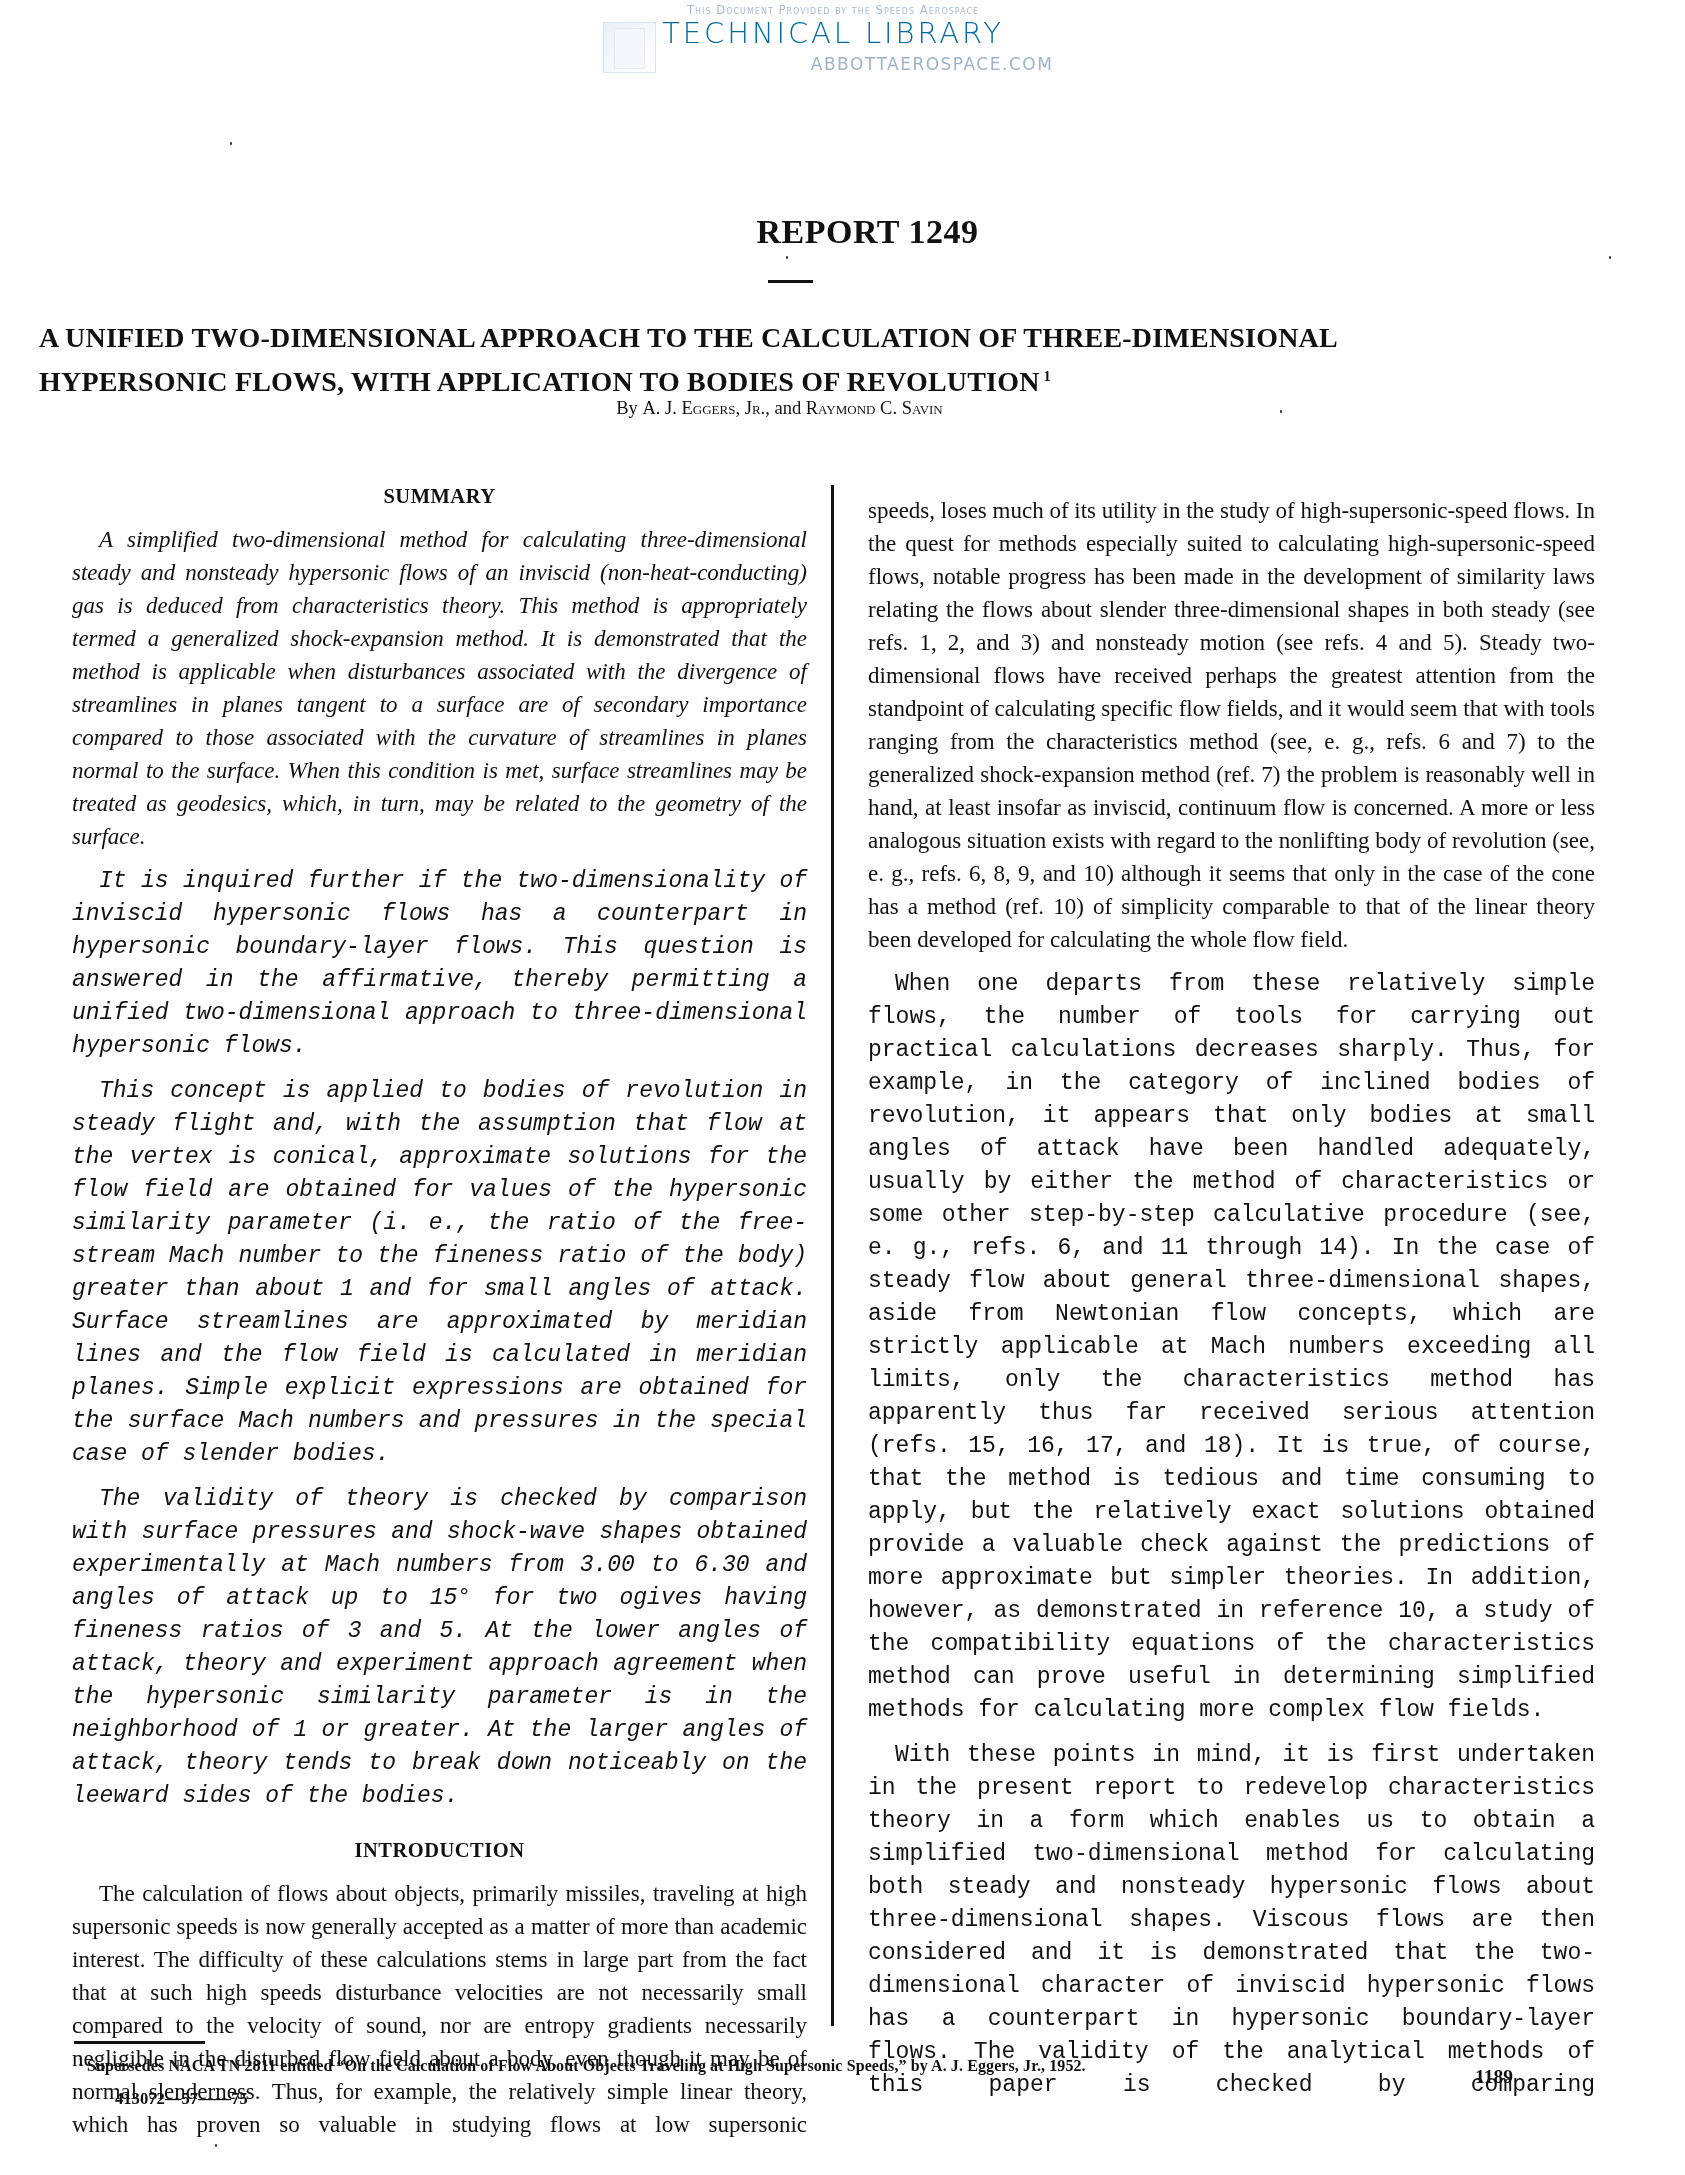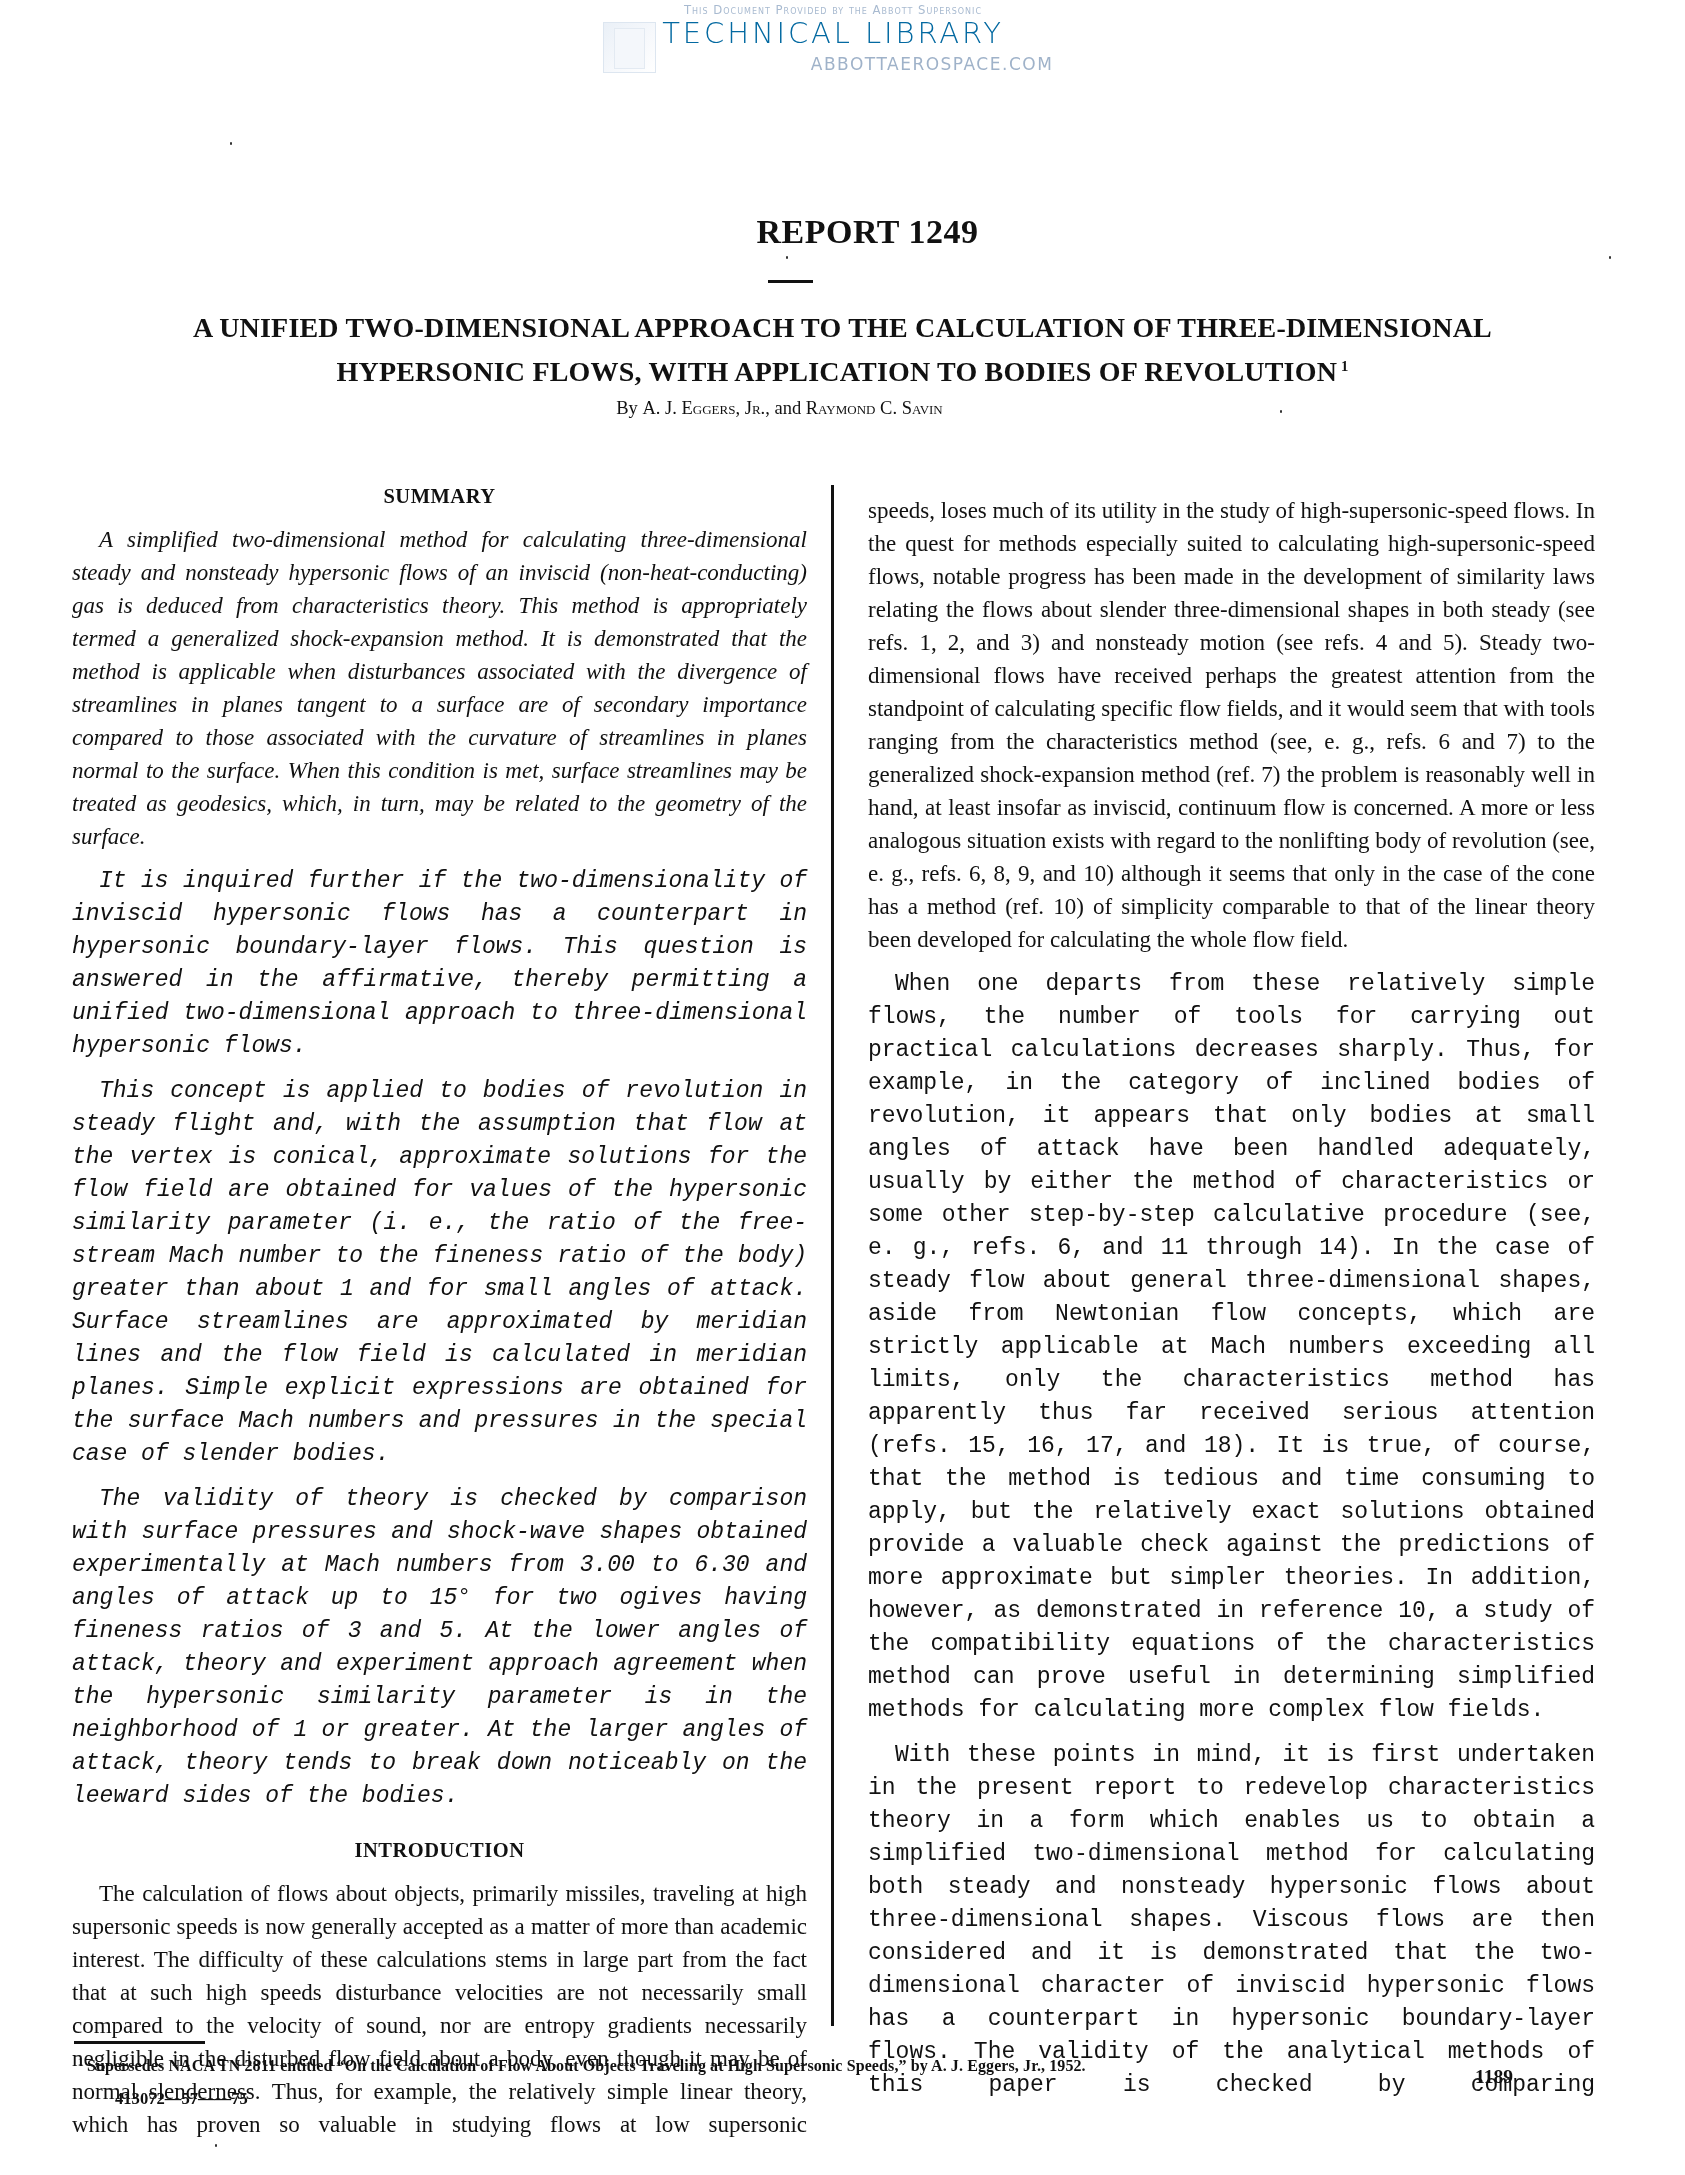--- a/index.html
+++ b/index.html
@@ -39,21 +39,21 @@
 
   
   .report-title {
     position: absolute; left: 0; top: 213px; width: 1685px; text-align: center;
     font-size: 34px; font-weight: bold; letter-spacing: 0.5px; padding-left: 25px;
   }
   .title-rule {
     position: absolute; left: 768px; top: 280px; width: 45px; height: 2.9px; background: #111;
   }
   .main-title {
-    position: absolute; left: 39px; top: 308px; width: 1607px; text-align: center;
+    position: absolute; left: 39px; top: 318px; width: 1607px; 
     font-size: 28px; font-weight: bold; line-height: 39px; letter-spacing: 0.2px;
   }
   .main-title sup { font-size: 14.6px; vertical-align: 9.8px; margin-left: 3.9px; }
   .byline {
     position: absolute; left: 0; top: 398px; width: 1559px; text-align: center;
     font-size: 18.5px;
   }
   .byline .sc { font-variant: small-caps; }
 
   
@@ -86,21 +86,21 @@
   }
   .page-number {
     position: absolute; left: 1475px; top: 2066px; font-size: 19.5px; font-weight: bold;
   }
 </style>
 </head>
 <body>
 
 <div class="watermark">
   <div class="wm-logo"></div>
-  <div class="wm-line1">This Document Provided by the Abbott Supersonic</div>
+  <div class="wm-line1">This Document Provided by the Speeds Aerospace</div>
   <div class="wm-line2">TECHNICAL LIBRARY</div>
   <div class="wm-line3">ABBOTTAEROSPACE.COM</div>
 </div>
 
 <div class="speck" style="left:230px; top:142px;"></div>
 <div class="speck" style="left:1609px; top:256px;"></div>
 <div class="speck" style="left:1280px; top:410px;"></div>
 <div class="speck" style="left:786px; top:256px;"></div>
 <div class="speck" style="left:215px; top:2144px;"></div>
 

